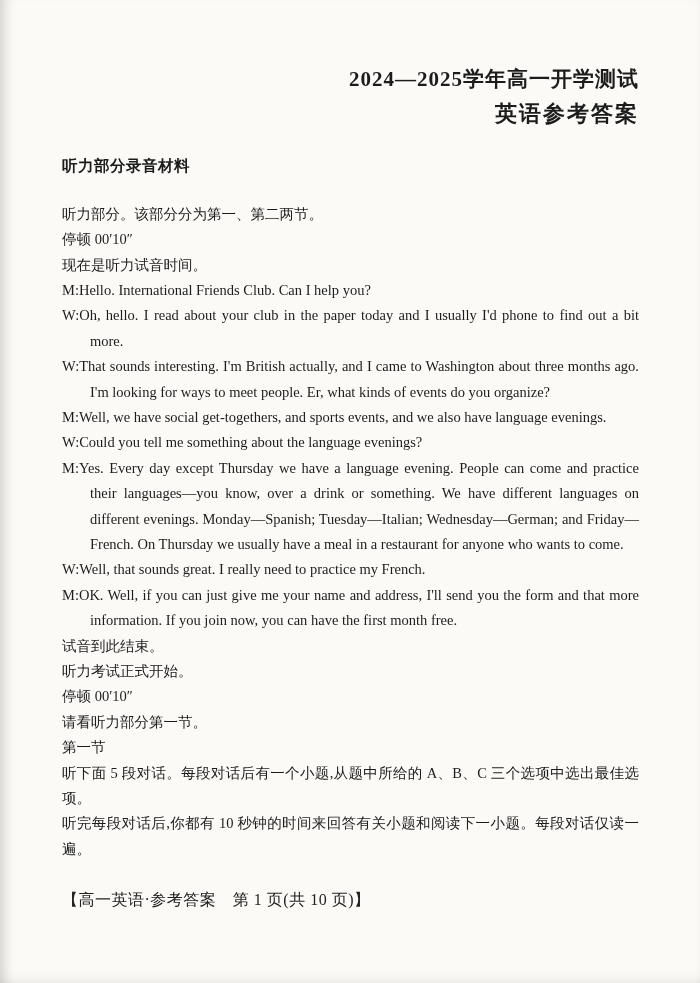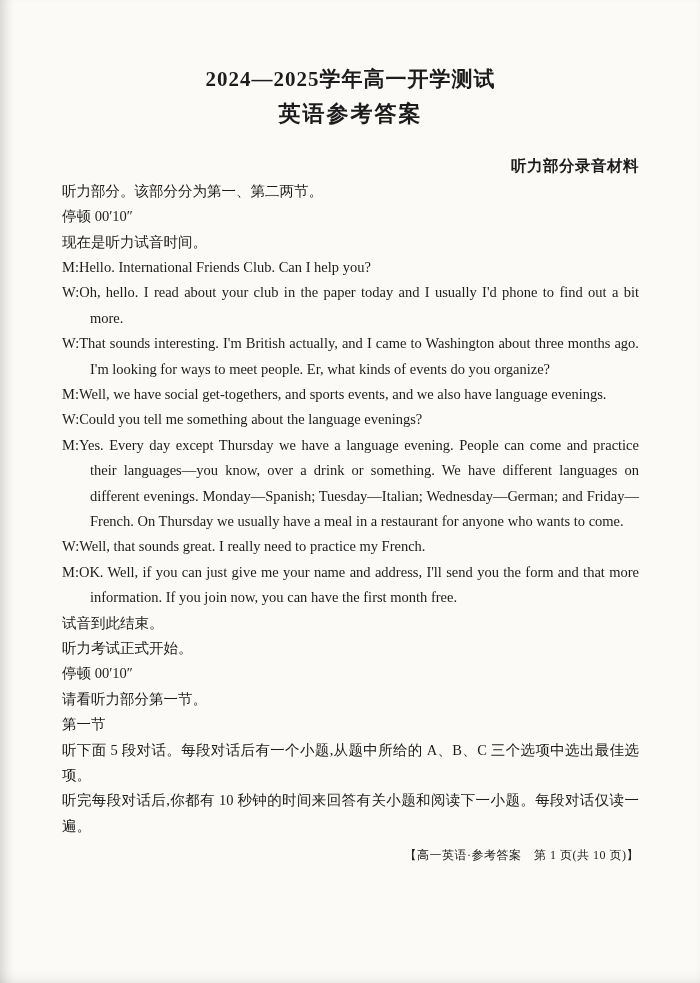--- a/index.html
+++ b/index.html
@@ -13,58 +13,58 @@
     font-family: "Liberation Serif", "DejaVu Serif", serif;
     color: #1c1c1c;
     overflow: hidden;
   }
   .page {
     box-sizing: border-box;
     width: 700px;
     height: 983px;
     padding: 66px 61px 0 62px;
   }
-  .title-block { text-align: center; }
+  .title-block { text-align: right; }
   .exam-title {
     font-size: 21px;
     font-weight: bold;
     letter-spacing: 1px;
     line-height: 1.3;
   }
   .answer-title {
     font-size: 22px;
     font-weight: bold;
     letter-spacing: 2px;
     margin-top: 8px;
     line-height: 1.2;
   }
   .section-header {
-    text-align: right;
+    text-align: left;
     font-size: 15.5px;
     font-weight: bold;
     margin-top: 28px;
-    margin-bottom: 2px;
+    margin-bottom: 25px;
     letter-spacing: 0.5px;
   }
   .transcript {
     font-size: 14.5px;
     line-height: 25.4px;
     text-align: justify;
   }
   .transcript p {
     margin: 0;
   }
   .transcript p.dialogue {
     padding-left: 28px;
     text-indent: -28px;
   }
   .page-footer {
-    text-align: right;
-    font-size: 12px;
-    margin-top: 8px;
+    text-align: left;
+    font-size: 16px;
+    margin-top: 28px;
     color: #222;
     letter-spacing: 0.5px;
   }
 </style>
 </head>
 <body>
 
 <div class="page">
 
   <div class="title-block">

